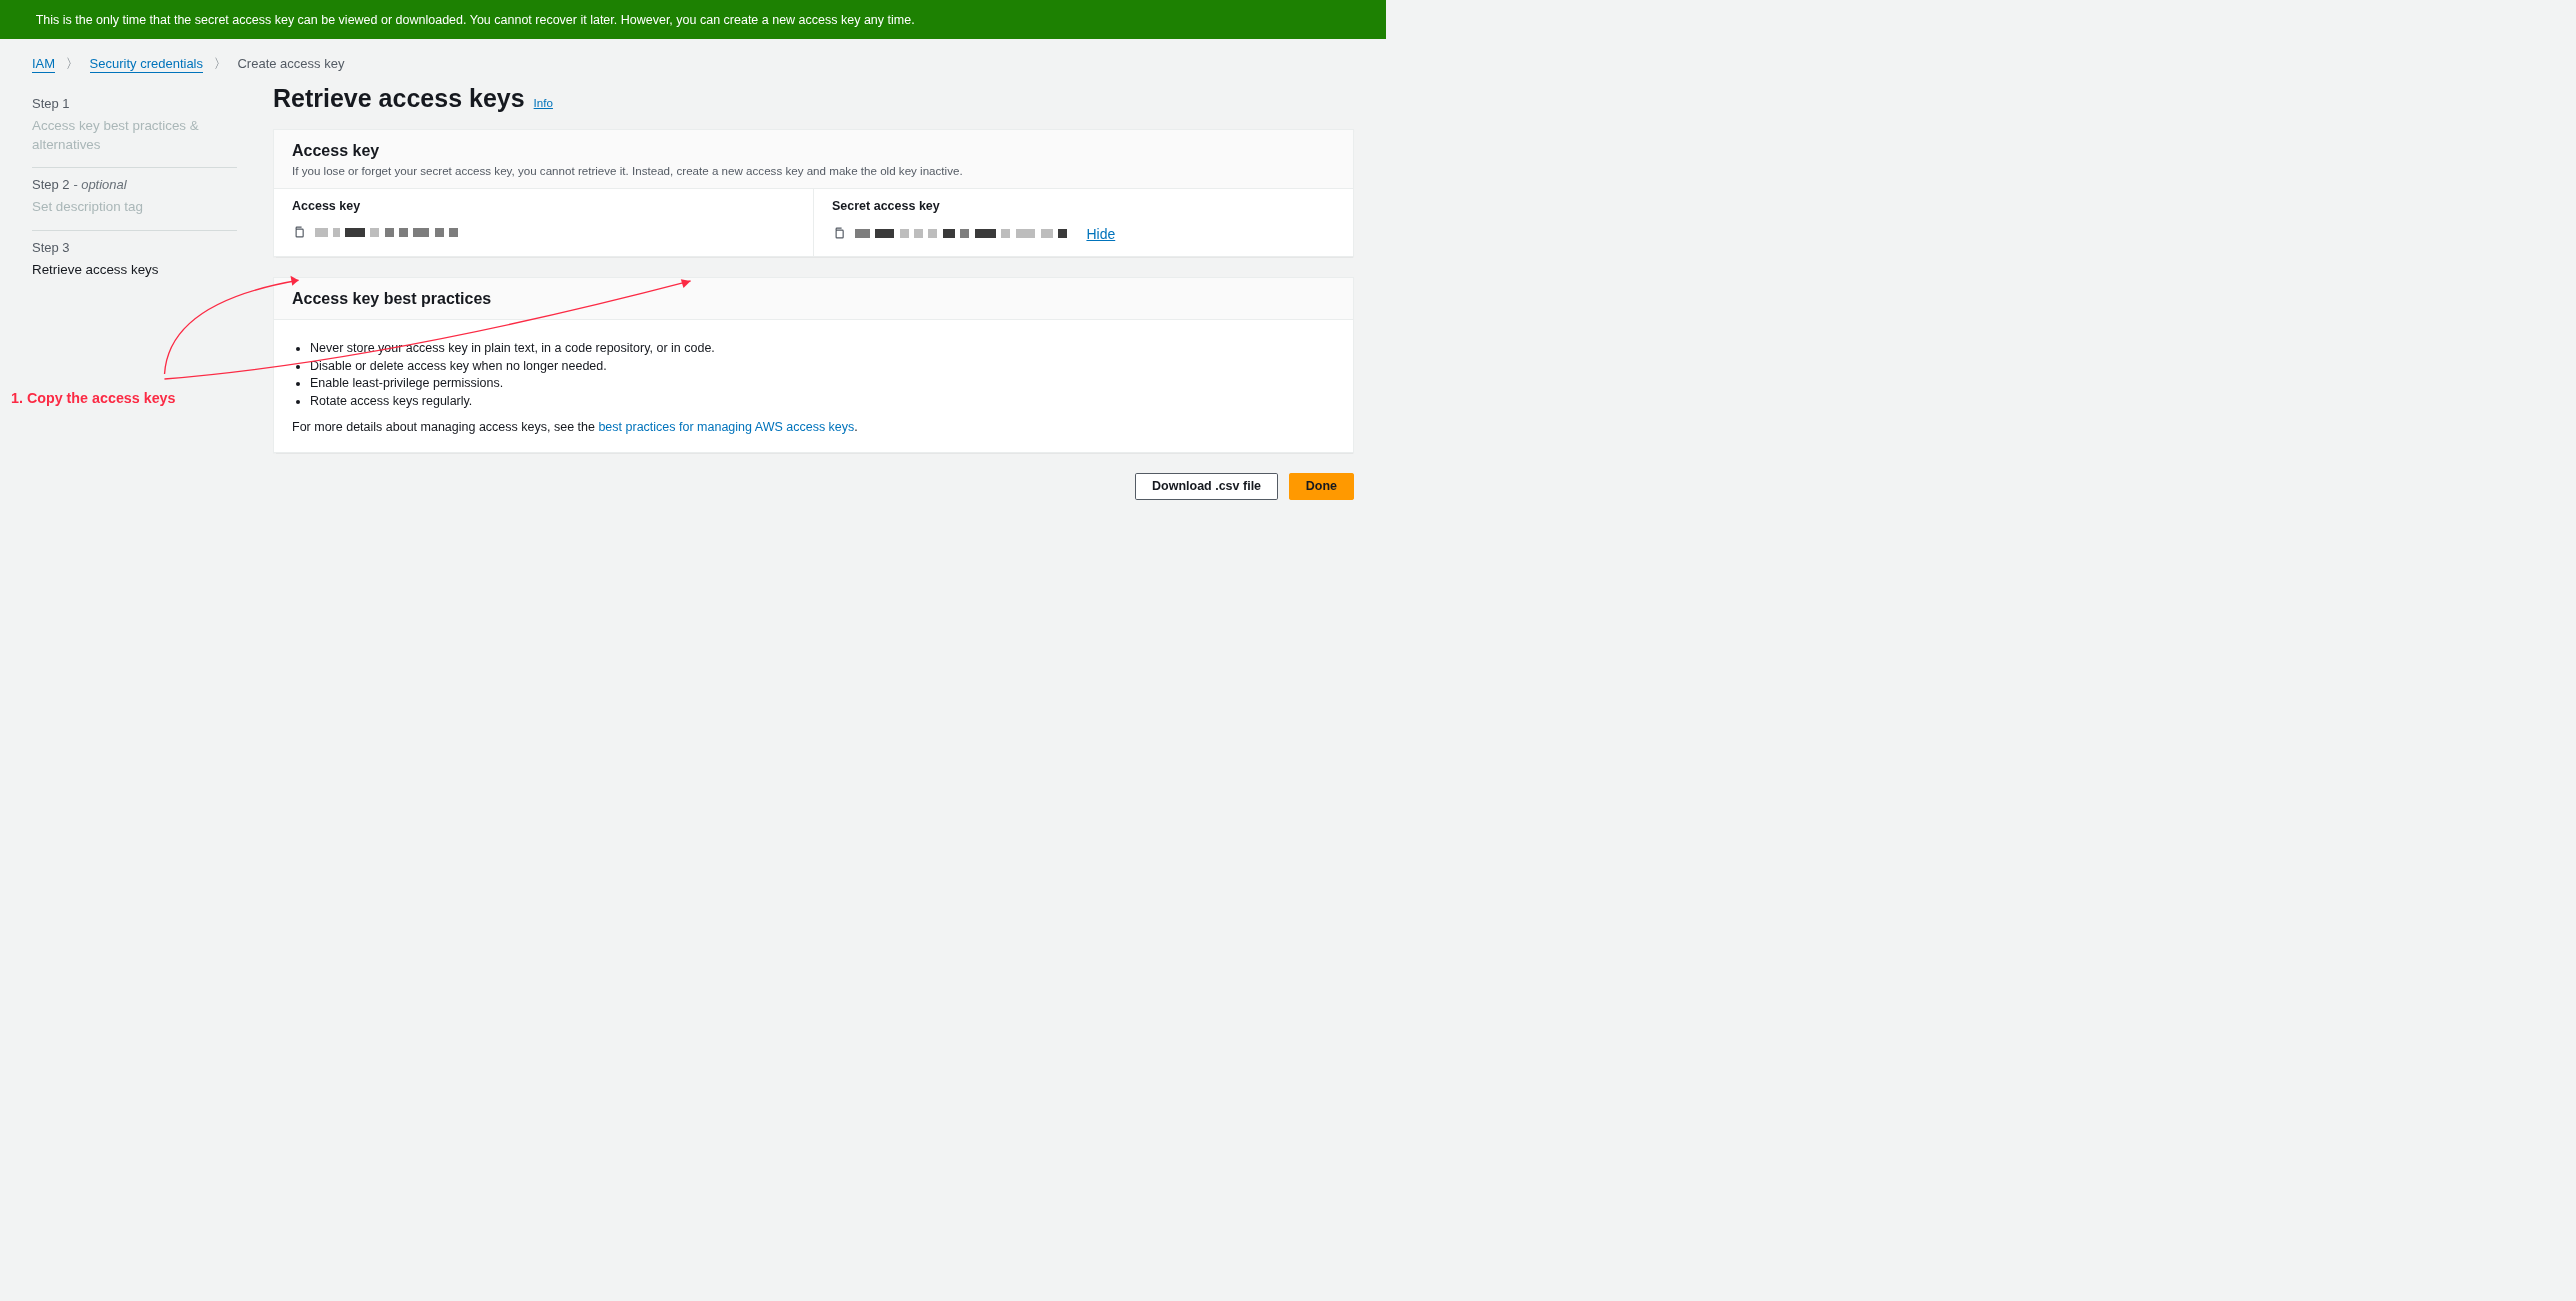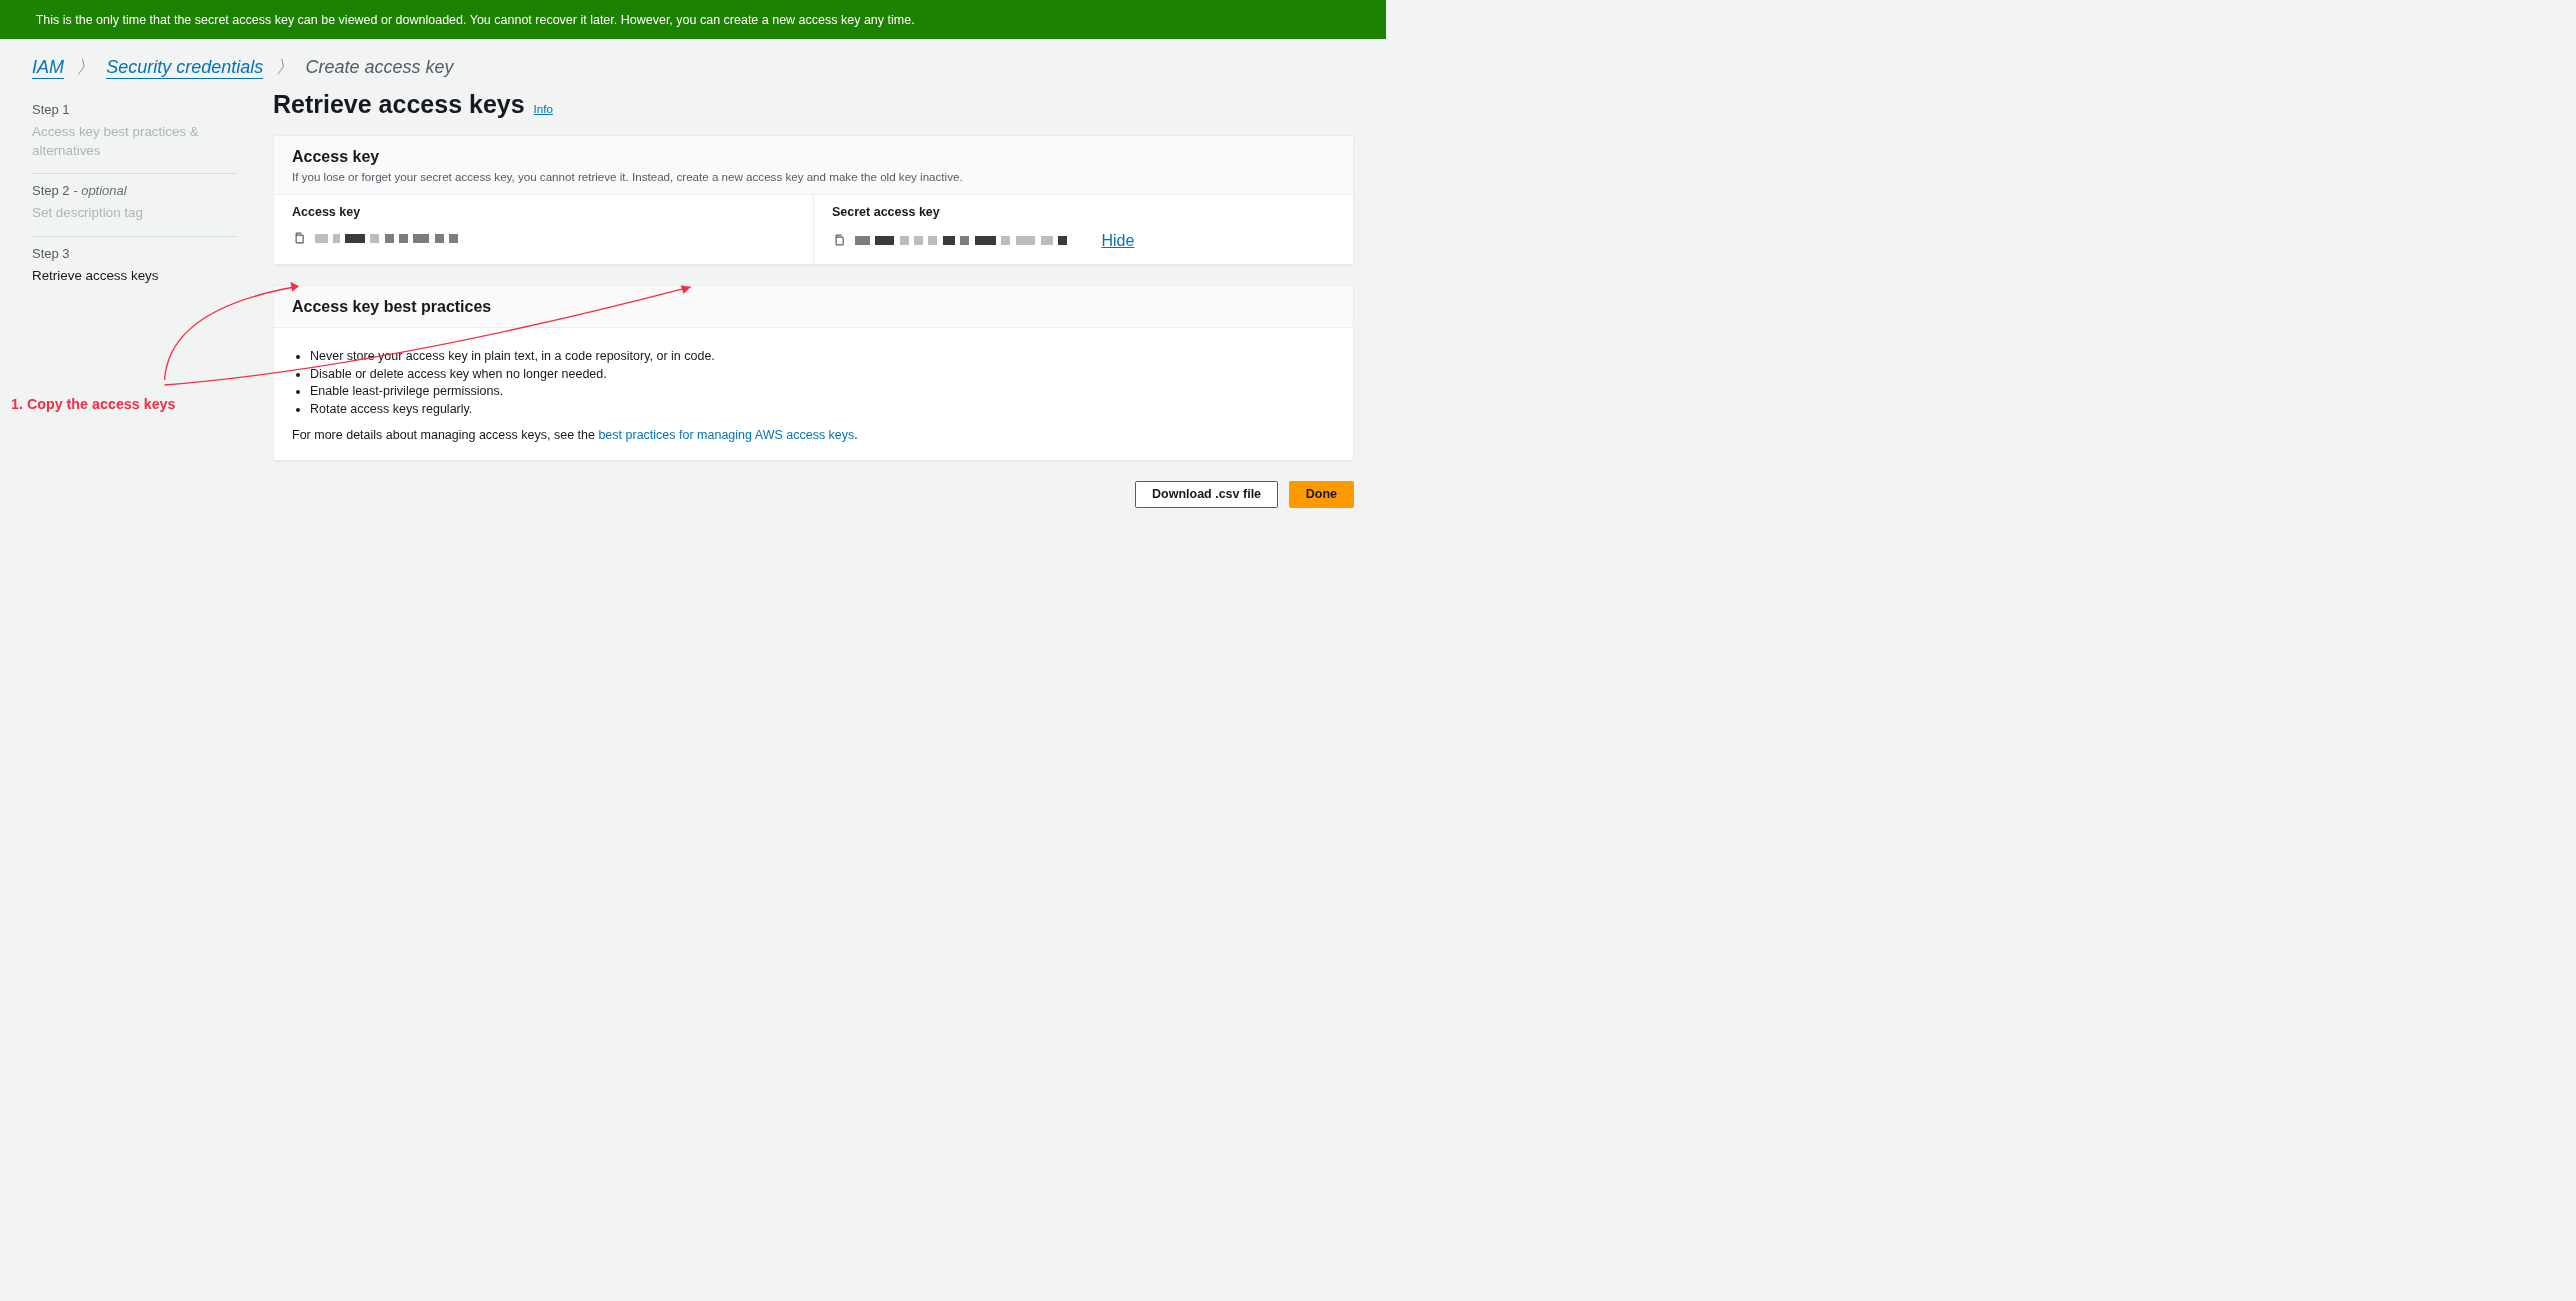--- a/index.html
+++ b/index.html
@@ -14,21 +14,21 @@
   .banner {
     background: #1d8102;
     color: #fff;
     padding: 9px 14.3px 12.5px 14.3px;
   }
   .banner-row1 { display: flex; align-items: center; gap: 7.1px; font-weight: 700; font-size: 13.4px; }
   .banner-row2 { font-size: 12.5px; margin-top: 3.6px; margin-left: 21.4px; }
   .banner .success-icon { width: 14.3px; height: 14.3px; flex: 0 0 14.3px; }
 
   
-  .crumbs { padding: 16px 32px 7.1px 32px; font-size: 18px; font-style: italic; }
+  .crumbs { padding: 16px 32px 7.1px 32px; font-size: 13px; }
   .crumbs a { color: #0073bb; text-decoration: none; border-bottom: 0.9px solid #0073bb; padding-bottom: 0.9px; }
   .crumbs .sep { color: #687078; margin: 0 7.1px; }
   .crumbs .current { color: #545b64; }
 
   .layout { display: flex; padding: 3.6px 32px 36px 32px; gap: 36px; position: relative; }
 
   
   .wizard { width: 205px; flex: 0 0 205px; padding-top: 3.6px; }
   .wizard .step { padding: 9px 0 12.5px 0; border-bottom: 0.9px solid #d5dbdb; }
   .wizard .step:last-child { border-bottom: none; }
@@ -53,21 +53,21 @@
   .panel-header h2 { font-size: 16px; font-weight: 700; }
   .panel-header .sub { font-size: 11.6px; color: #545b64; margin-top: 3.6px; }
 
   .keyrow { display: flex; }
   .keycol { flex: 1; padding: 10.7px 18px 14.3px 18px; }
   .keycol + .keycol { border-left: 0.9px solid #eaeded; }
   .keycol h3 { font-size: 12.5px; font-weight: 700; margin-bottom: 12.5px; }
   .keyval { display: flex; align-items: center; gap: 9px; }
   .copy-btn { background: none; border: none; padding: 0; cursor: pointer; color: #545b64; width: 14.3px; height: 14.3px; }
   .copy-btn svg { width: 12.5px; height: 12.5px; }
-  .hide-link { color: #0073bb; text-decoration: underline; cursor: pointer; margin-left: 25px; font-size: 16px; }
+  .hide-link { color: #0073bb; text-decoration: underline; cursor: pointer; margin-left: 10px; font-size: 14px; }
 
   .redact { display: inline-flex; gap: 5.3px; align-items: center; height: 10.7px; }
   .redact span { display:inline-block; height:9px; background:#7d7d7d; }
   .redact .lt { background:#bdbdbd; }
   .redact .dk { background:#3a3a3a; }
 
   .panel-body { padding: 16px 18px 18px 18px; }
   .panel-body ul { padding-left: 18px; margin: 5.3px 0 12.5px 0; }
   .panel-body li { margin: 3.6px 0; font-size: 12.5px; }
   .panel-body p { font-size: 12.5px; }

